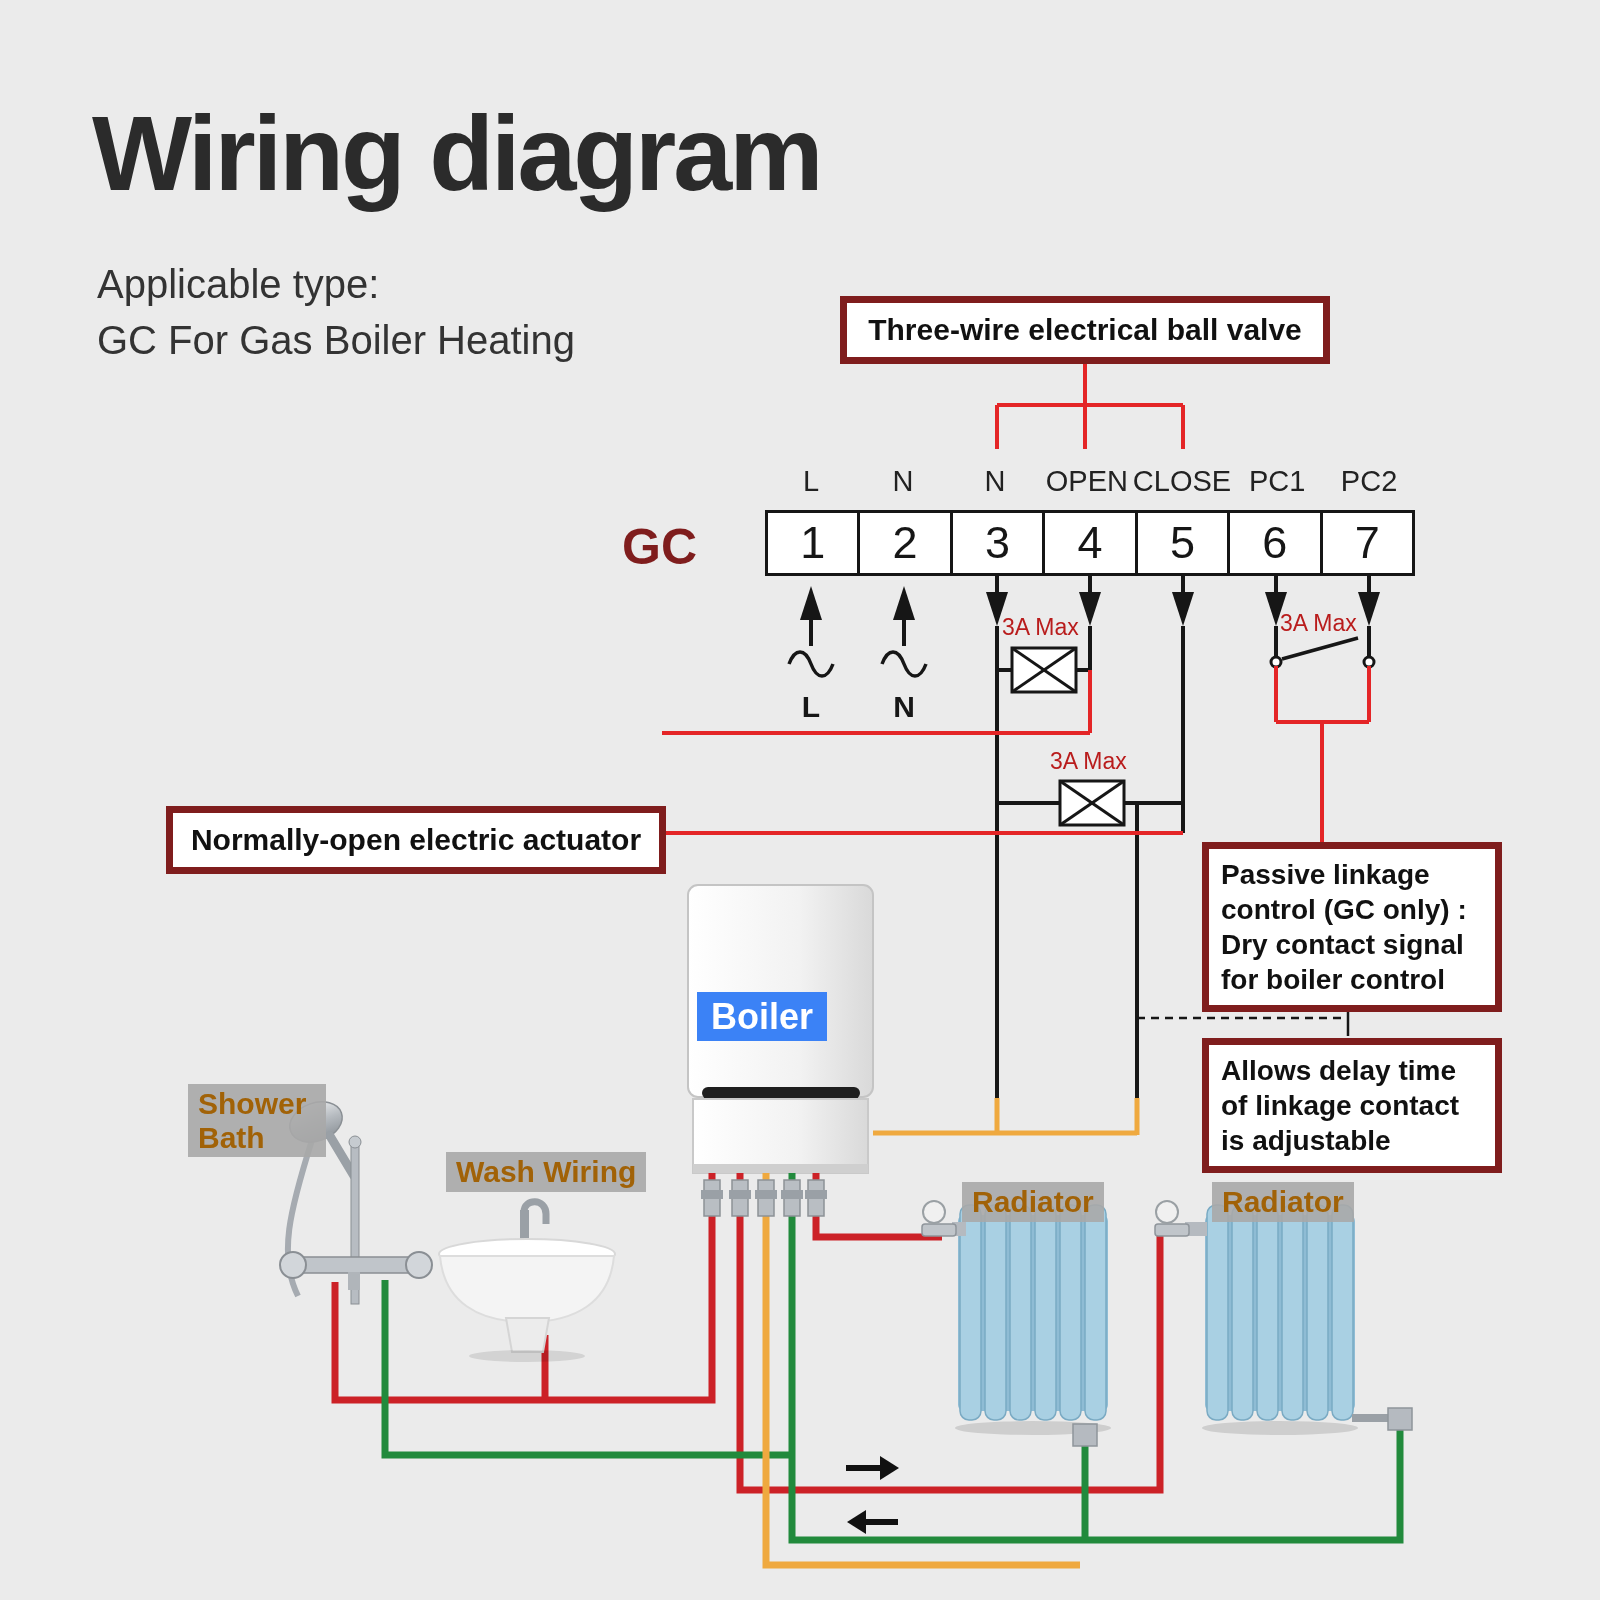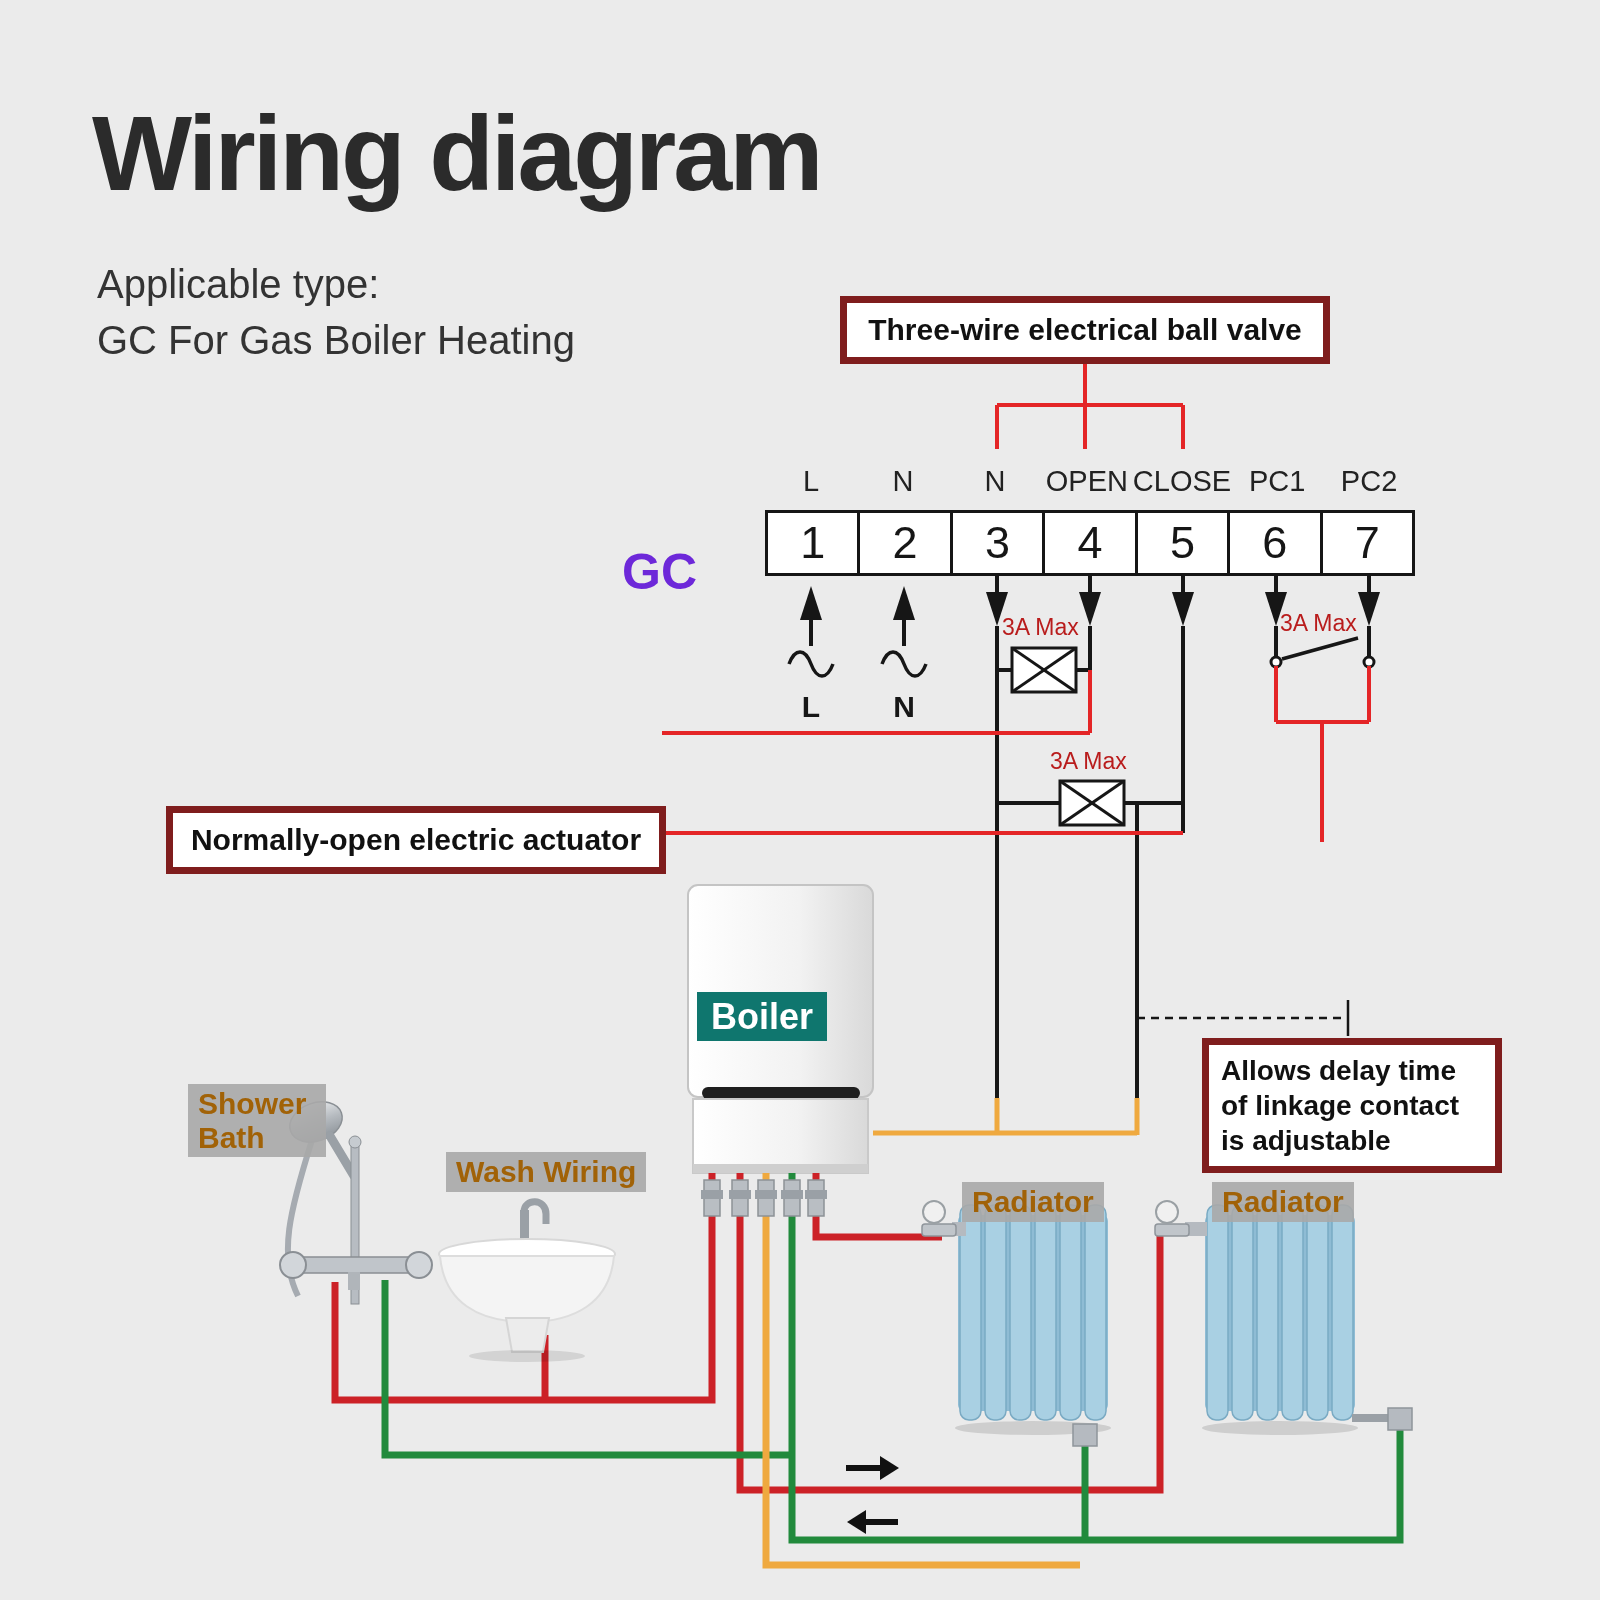--- a/index.html
+++ b/index.html
@@ -18,37 +18,37 @@
     background:#fff;border:7px solid #7f1d1d;font-weight:700;color:#111;
     font-size:30px;line-height:1.25;box-sizing:border-box;
   }
   .callout.center{text-align:center;padding:8px 10px;}
   .callout.left{text-align:left;padding:8px 12px;font-size:28px;}
   .graylabel{
     background:rgba(168,168,168,0.9);font-weight:700;color:#a16207;
     font-size:30px;line-height:1.12;padding:3px 10px;
   }
   .badge-boiler{
-    background:#0f766e;color:#fff;font-weight:700;font-size:36px;
+    background:#3b82f6;color:#fff;font-weight:700;font-size:36px;
     padding:3px 14px;line-height:1.2;
   }
   .term-block{
     display:flex;border:3px solid #161616;background:#fff;box-sizing:border-box;
   }
   .tcell{
     flex:1;display:flex;align-items:center;justify-content:center;
     font-size:45px;font-weight:500;color:#161616;border-left:3px solid #161616;
   }
   .tcell:first-child{border-left:none;}
   .pinrow{display:flex;}
   .pcell{
     flex:1;display:flex;align-items:flex-end;justify-content:center;
     font-size:29px;font-weight:500;color:#222;
   }
-  .gc{font-size:50px;font-weight:800;color:#6d28d9;margin-top:25px;}
+  .gc{font-size:50px;font-weight:800;color:#7f1d1d;}
   .fuselabel{font-size:23px;color:#b91c1c;text-align:left;}
   .acline{font-size:30px;font-weight:700;text-align:center;color:#161616;}
 </style>
 </head>
 <body>
 
 <div class="stage">
 
   <svg class="abs" style="left:0;top:0;" width="1600" height="1600" viewBox="0 0 1600 1600">
     <defs>
@@ -254,20 +254,21 @@
       <path d="M 1137 1098 V 1135"></path>
     </g>
   </svg>
 
   <div class="abs title" style="left:92px;top:100px;">Wiring diagram</div>
   <div class="abs subtitle" style="left:97px;top:256px;">Applicable type:</div>
   <div class="abs subtitle" style="left:97px;top:312px;">GC For Gas Boiler Heating</div>
 
   <div class="abs callout center" style="left:840px;top:296px;width:490px;">Three-wire electrical ball valve</div>
   <div class="abs callout center" style="left:166px;top:806px;width:500px;">Normally-open electric actuator</div>
+  <div class="abs callout left" style="left:1202px;top:842px;width:300px;">Passive linkage control (GC only) : Dry contact signal for boiler control</div>
   <div class="abs callout left" style="left:1202px;top:1038px;width:300px;">Allows delay time of linkage contact is adjustable</div>
 
   <div class="abs pinrow" style="left:765px;top:458px;width:650px;height:40px;">
     <div class="pcell">L</div>
     <div class="pcell">N</div>
     <div class="pcell">N</div>
     <div class="pcell">OPEN</div>
     <div class="pcell">CLOSE</div>
     <div class="pcell">PC1</div>
     <div class="pcell">PC2</div>

